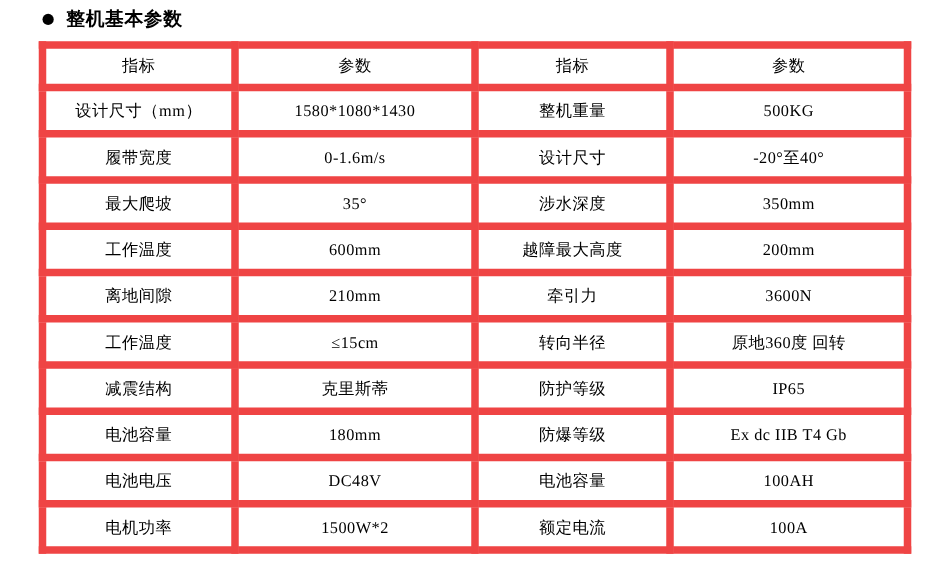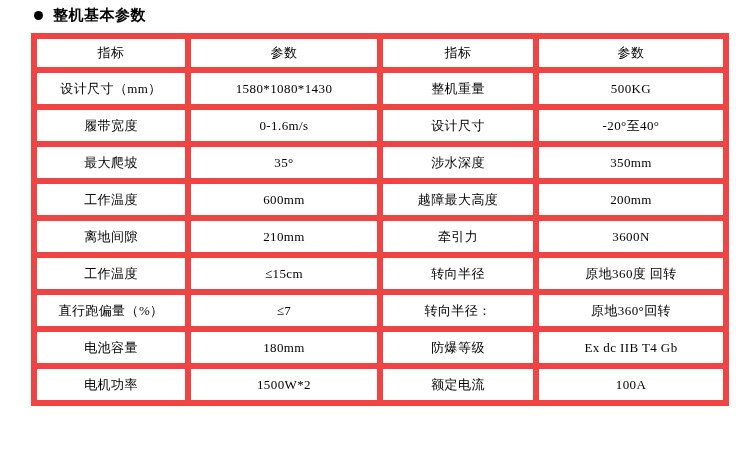--- a/index.html
+++ b/index.html
@@ -134,30 +134,36 @@
         <td>牵引力</td>
         <td>3600N</td>
       </tr>
       <tr>
         <td>工作温度</td>
         <td>≤15cm</td>
         <td>转向半径</td>
         <td>原地360度 回转</td>
       </tr>
       <tr>
-        <td>直行跑偏量（%）</td>
-        <td>≤7</td>
-        <td>转向半径：</td>
-        <td>原地360°回转</td>
+        <td>减震结构</td>
+        <td>克里斯蒂</td>
+        <td>防护等级</td>
+        <td>IP65</td>
       </tr>
       <tr>
         <td>电池容量</td>
         <td>180mm</td>
         <td>防爆等级</td>
         <td>Ex dc IIB T4 Gb</td>
+      </tr>
+      <tr>
+        <td>电池电压</td>
+        <td>DC48V</td>
+        <td>电池容量</td>
+        <td>100AH</td>
       </tr>
       <tr>
         <td>电机功率</td>
         <td>1500W*2</td>
         <td>额定电流</td>
         <td>100A</td>
       </tr>
     </tbody>
   </table>
 

